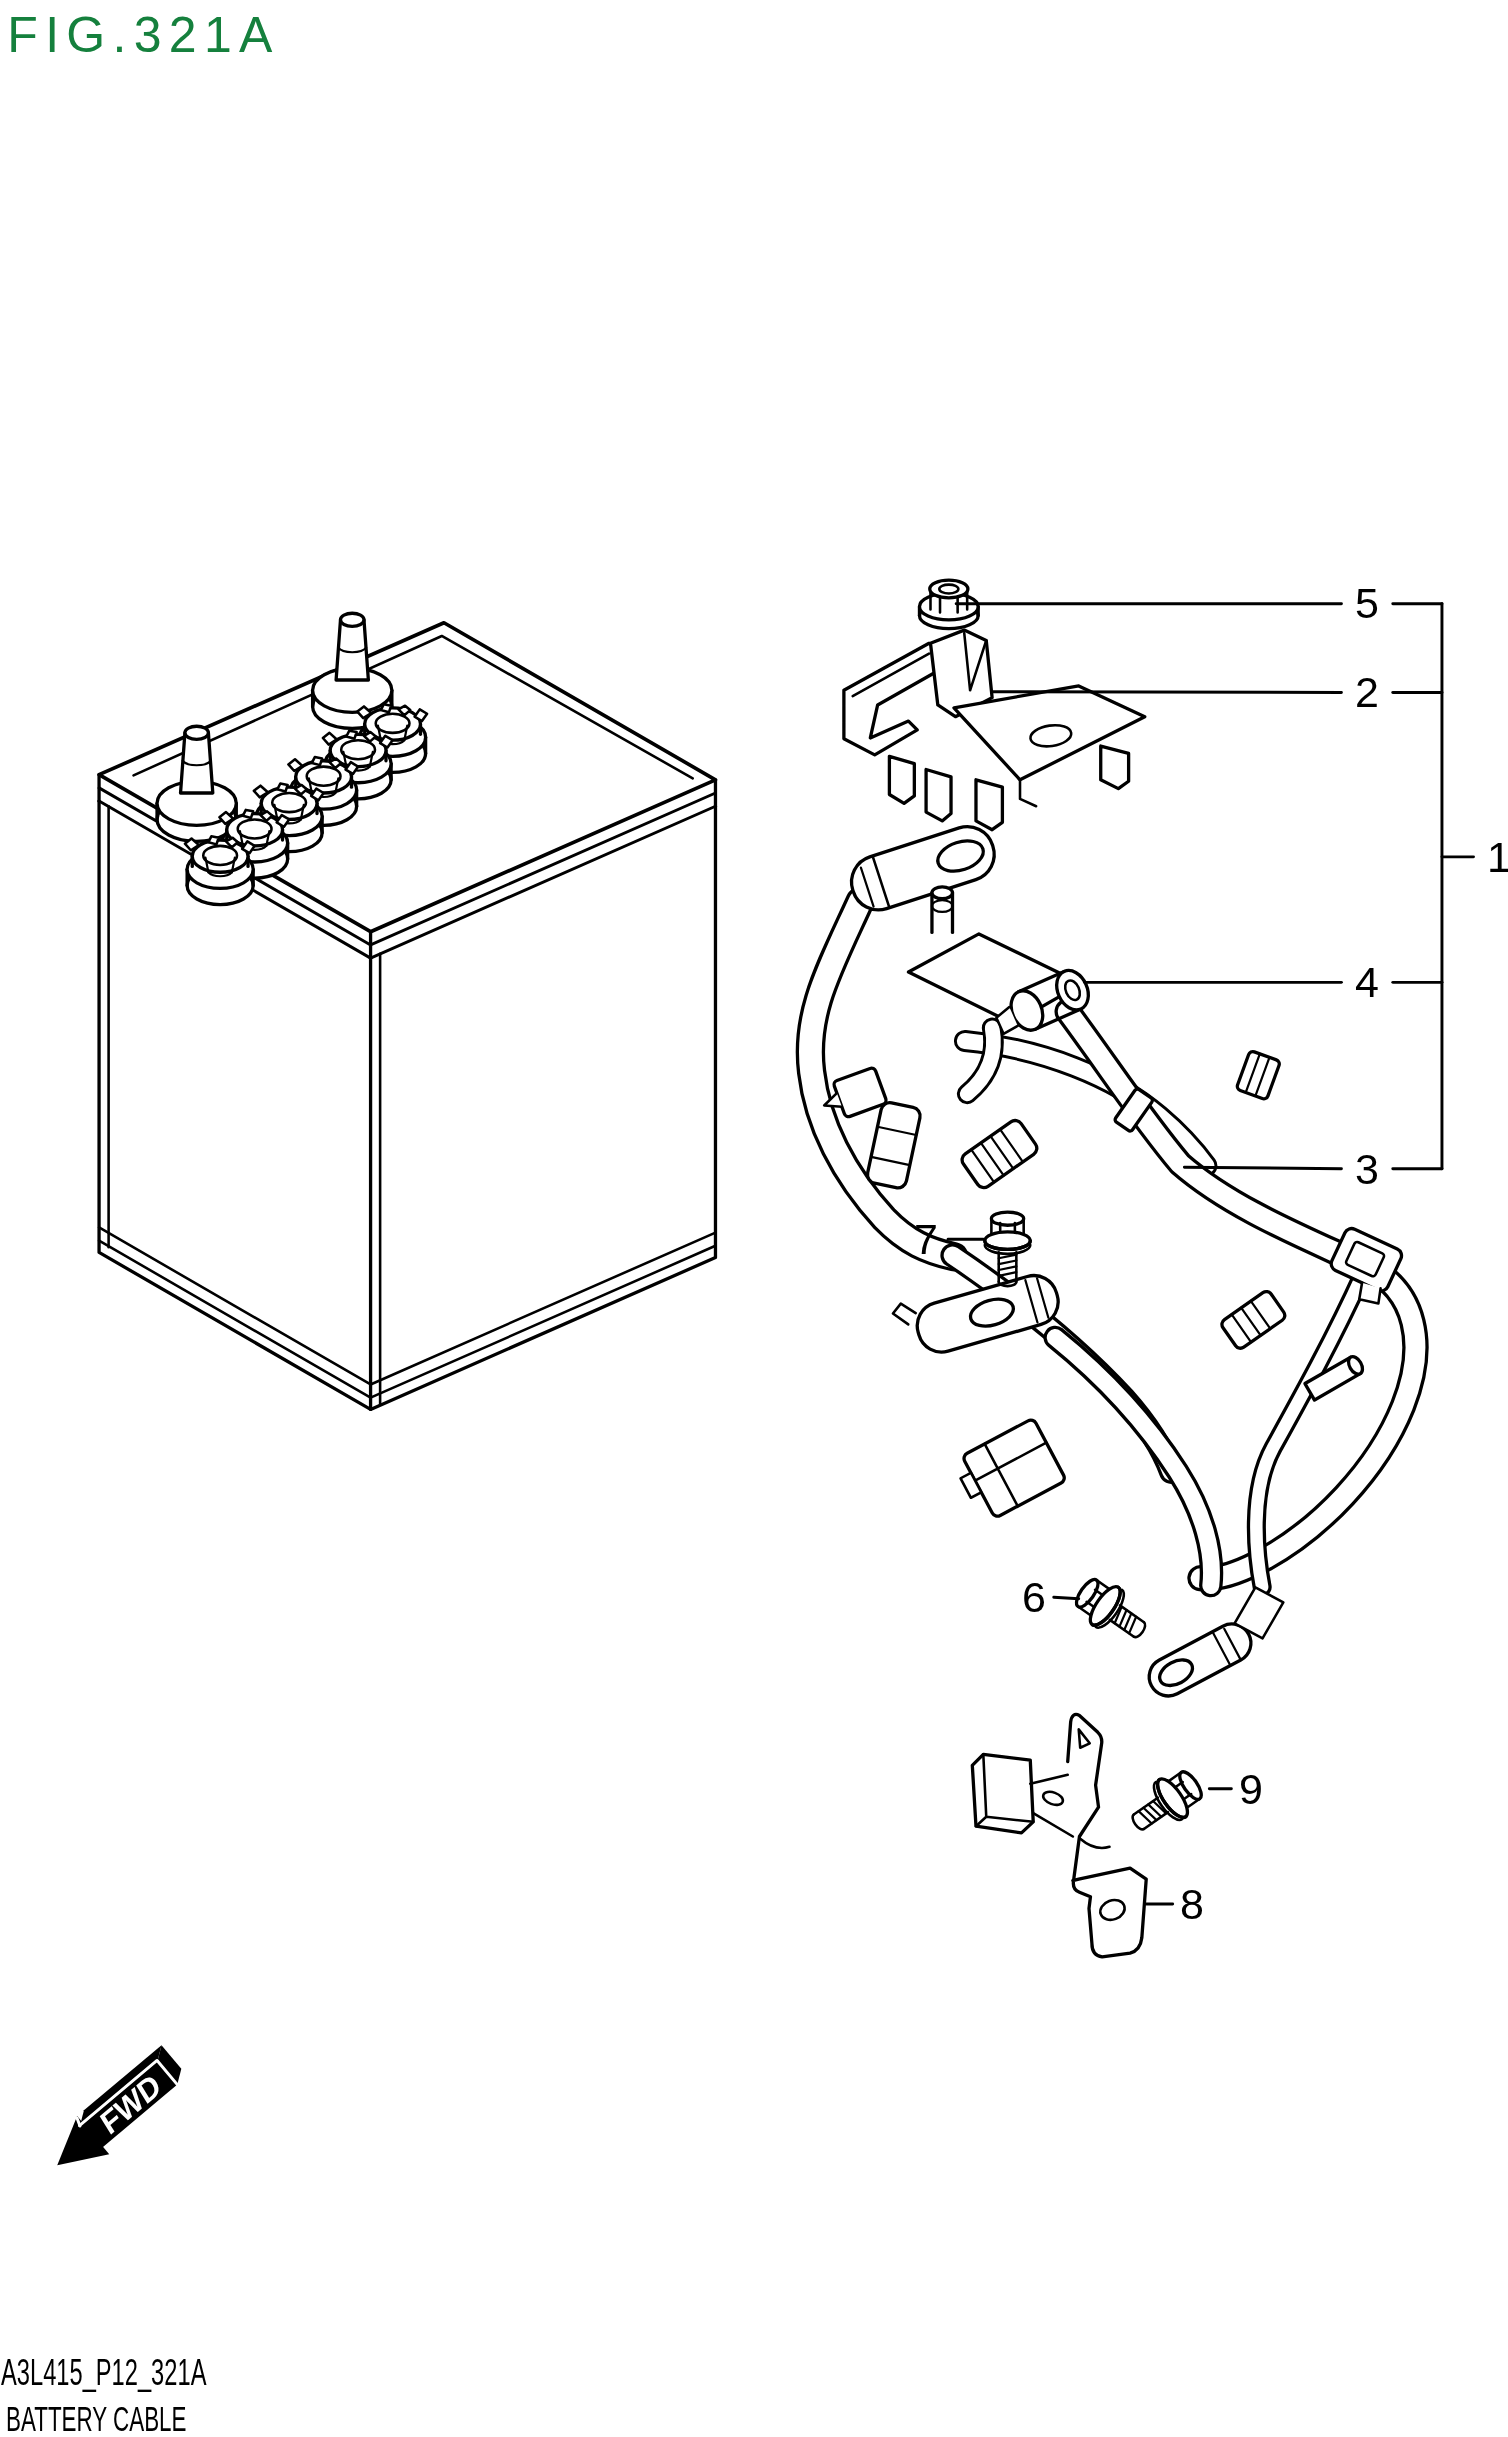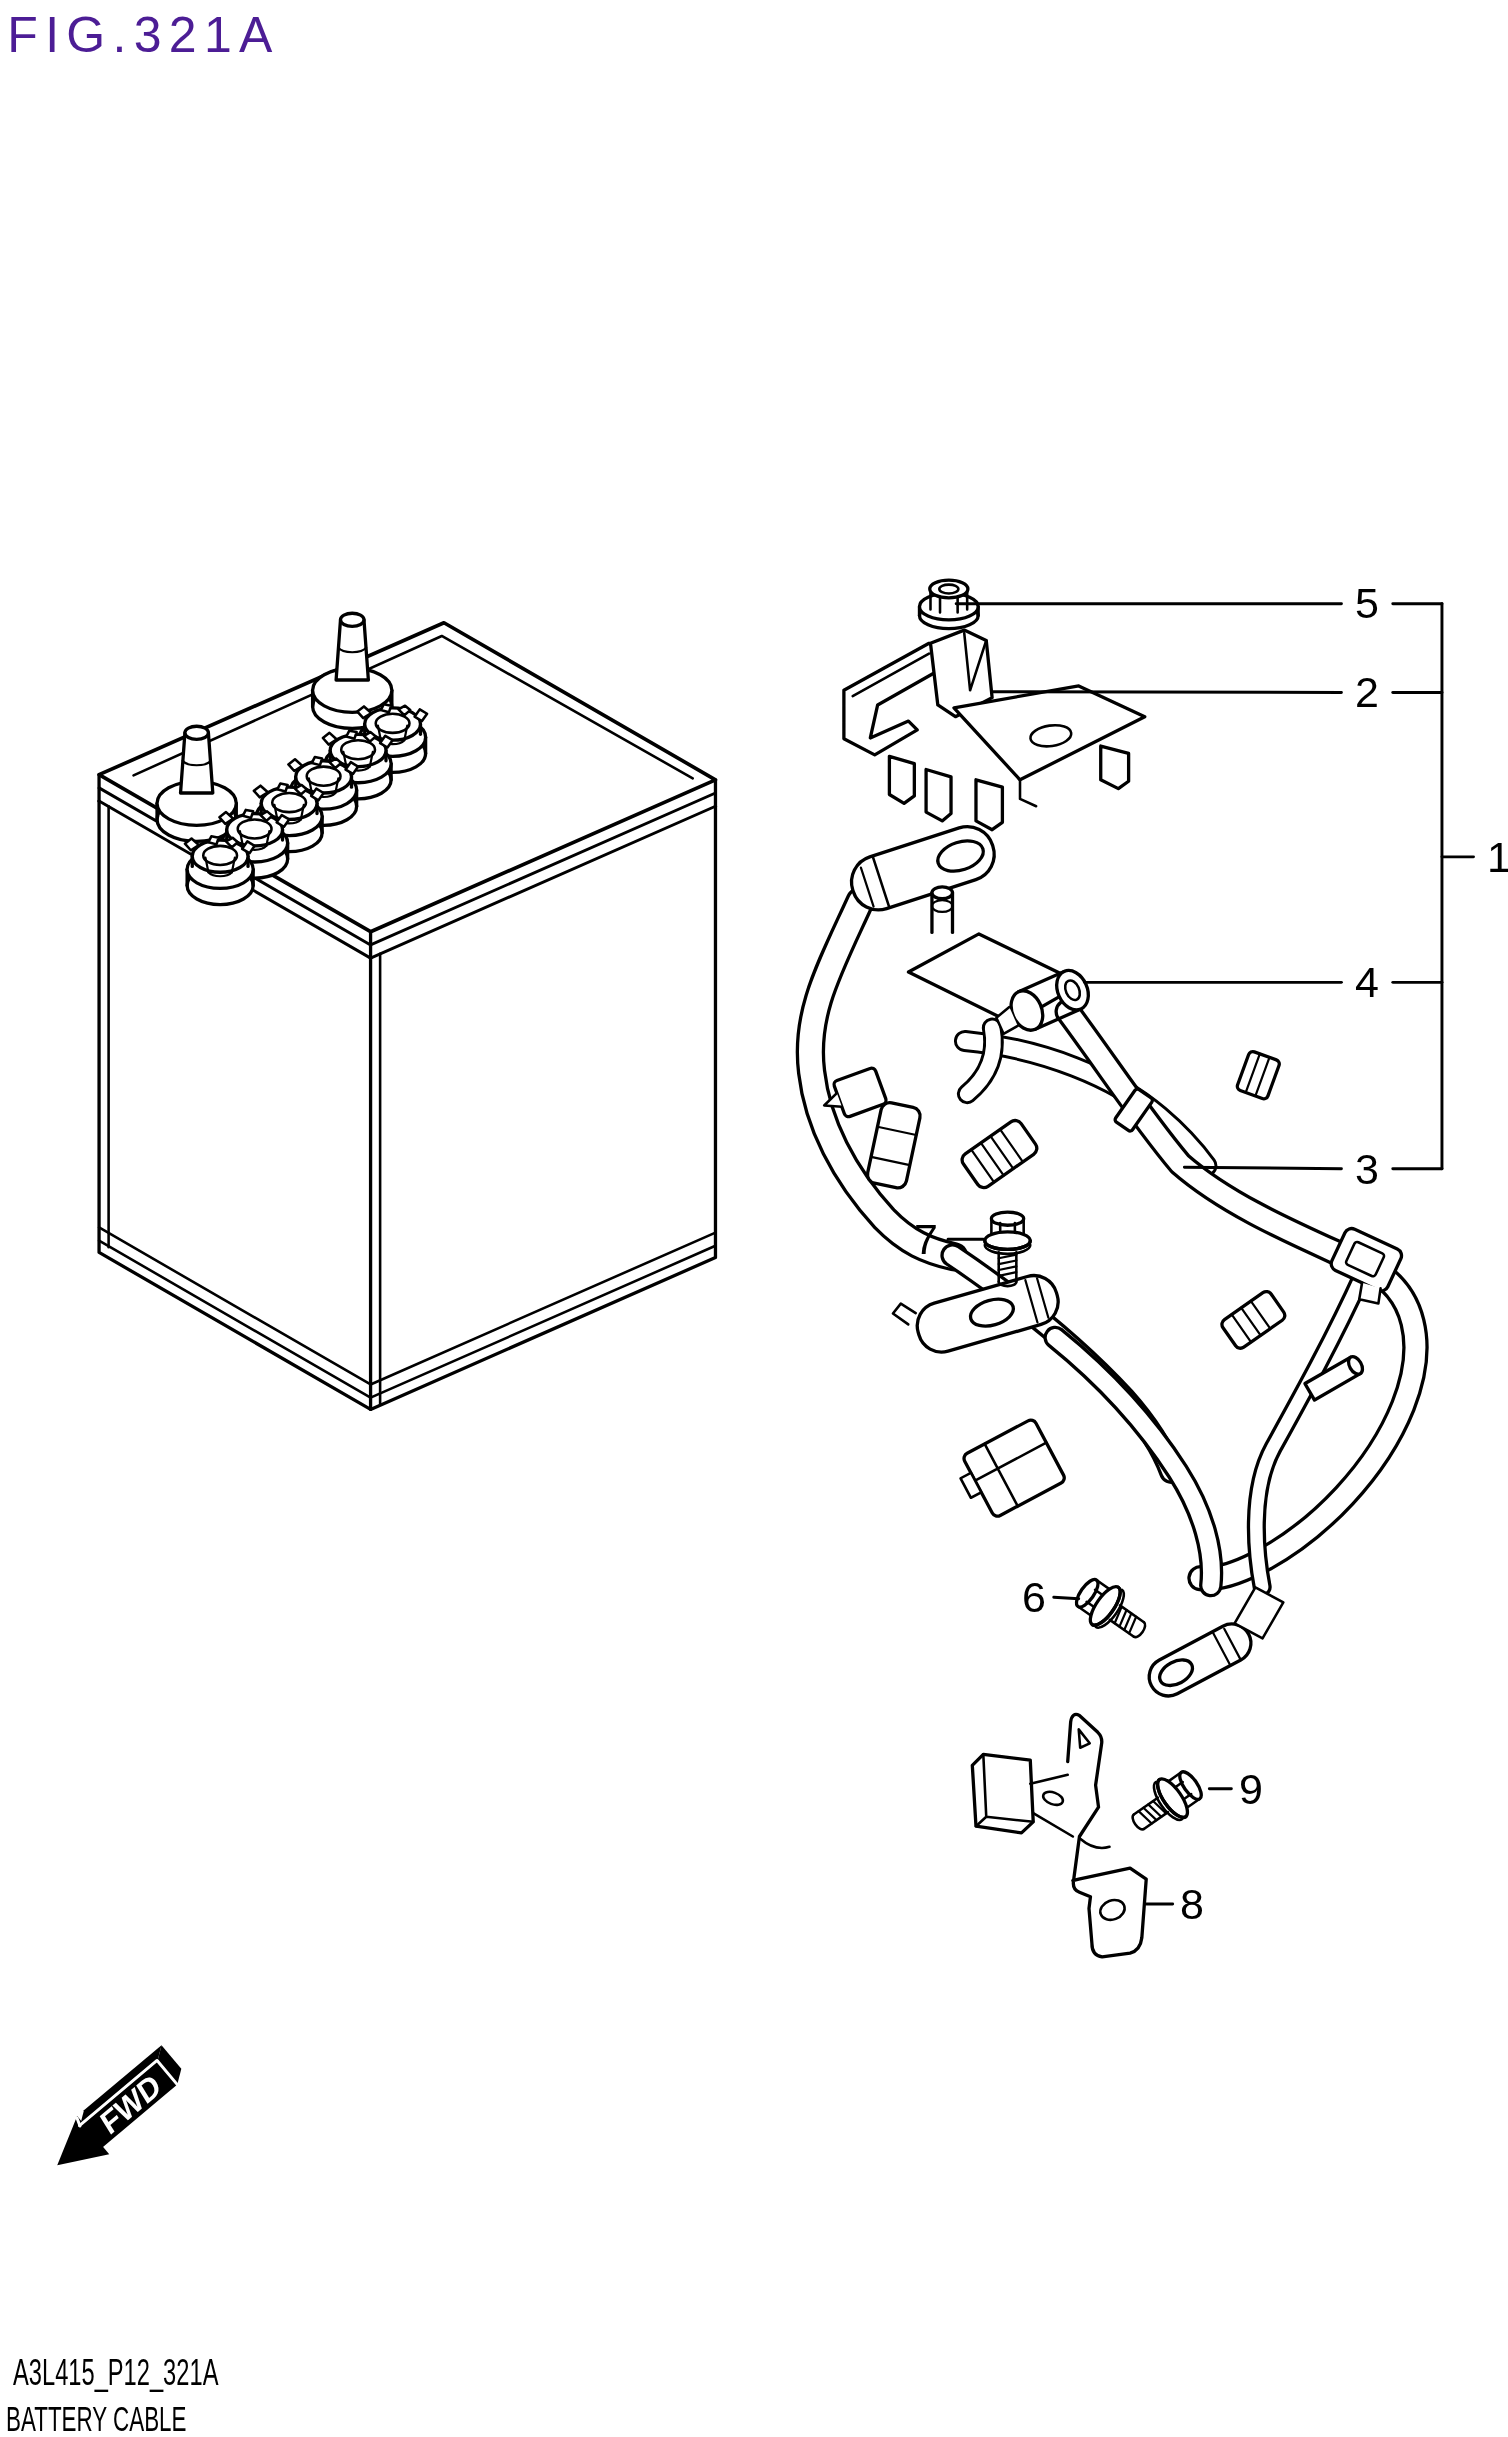--- a/index.html
+++ b/index.html
@@ -3,24 +3,24 @@
 <meta charset="utf-8">
 <style>
   html,body { margin:0; padding:0; background:#fff; }
   .page {
     position:relative; width:1508px; height:2438px; background:#fff;
     font-family:"Liberation Sans", sans-serif; color:#000; overflow:hidden;
   }
   .art { position:absolute; left:0; top:0; }
   .fig-title {
     position:absolute; left:7.3px; top:5.9px;
-    font-size:50px; font-weight:400; letter-spacing:7.3px; color:#4c1d95;
+    font-size:50px; font-weight:400; letter-spacing:7.3px; color:#15803d;
   }
   .footer-code {
-    position:absolute; left:13px; top:2352px; font-size:37px; white-space:nowrap;
+    position:absolute; left:1px; top:2352px; font-size:37px; white-space:nowrap;
   }
   .footer-caption {
     position:absolute; left:5.9px; top:2399px; font-size:35px; white-space:nowrap;
   }
   .narrow { display:inline-block; transform:scaleX(0.64); transform-origin:0 50%; }
   .callout {
     position:absolute; transform:translate(-50%,-50%);
     font-size:43px; font-weight:400; color:#000;
   }
   svg path, svg line, svg polyline, svg polygon, svg ellipse, svg rect, svg circle { vector-effect:none; }

